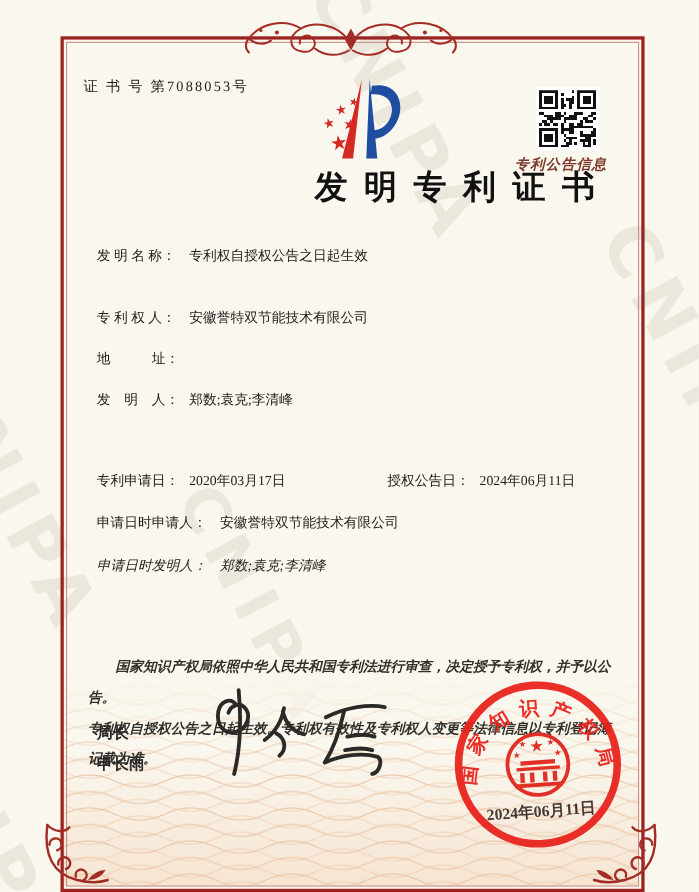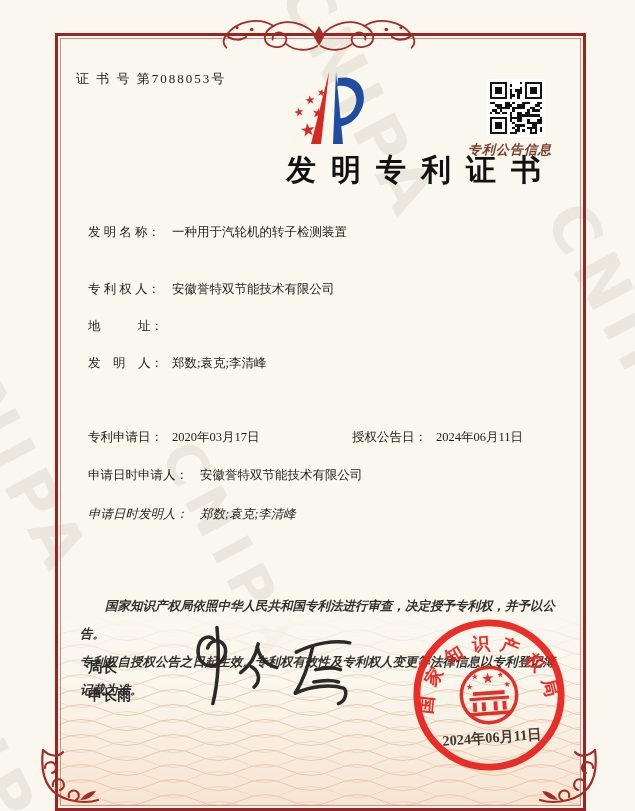--- a/index.html
+++ b/index.html
@@ -291,21 +291,21 @@
     <g fill="#1f4da0">
       <path d="M66,6 L73,78 L63,78 Z" transform="translate(4,0)"></path>
       <path d="M72,12 C94,8 102,26 96,42 C91,55 79,62 70,60 L71,52 C80,54 88,47 90,37 C92,26 84,18 71,20 Z"></path>
     </g>
   </svg>
 
   <div class="title">发明专利证书</div>
 
   <div class="row" style="top:224px;">
     <span class="lab">发 明 名 称：</span>
-    <span class="val">一种用于汽轮机的转子检测装置</span>
+    <span class="val">专利权自授权公告之日起生效</span>
   </div>
   <div class="row" style="top:281px;">
     <span class="lab">专 利 权 人：</span>
     <span class="val">安徽誉特双节能技术有限公司</span>
   </div>
   <div class="row" style="top:318px;">
     <span class="lab">地　　　址：</span>
   </div>
   <div class="row" style="top:355px;">
     <span class="lab">发　明　人：</span>

